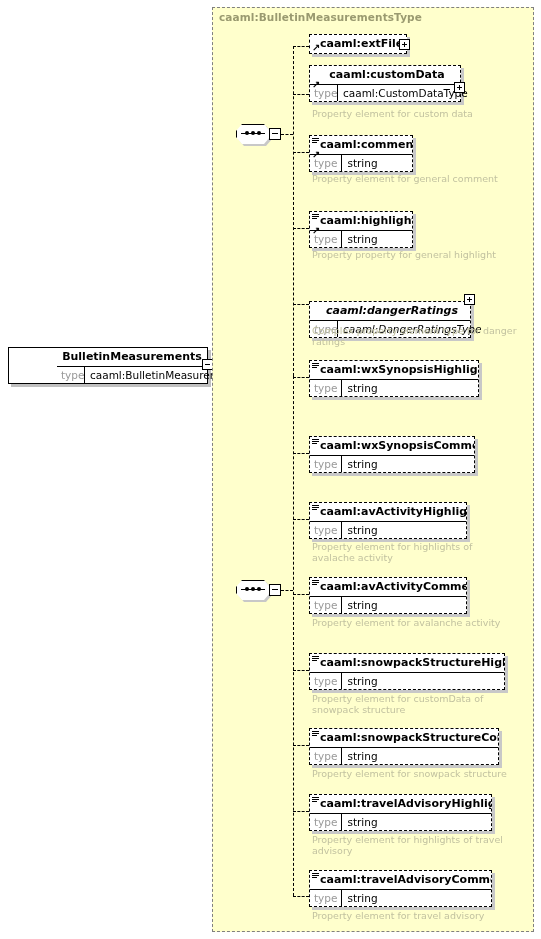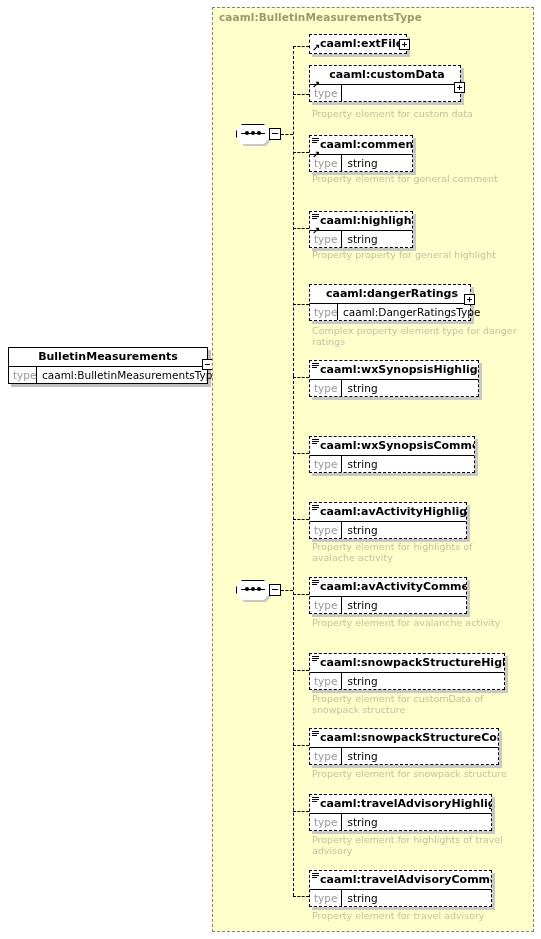--- a/index.html
+++ b/index.html
@@ -4,21 +4,21 @@
 <style>
   html,body{margin:0;padding:0;background:#ffffff;}
   body{width:541px;height:939px;position:relative;
        font-family:"DejaVu Sans","Liberation Sans",sans-serif;
        -webkit-font-smoothing:none;}
   .canvas{position:absolute;left:0;top:0;width:541px;height:939px;overflow:hidden;}
 
   
   .root-box{position:absolute;left:8px;top:347px;width:200px;
             border:1px solid #000;background:#ffffff;box-sizing:border-box;
-            box-shadow:3px 3px 0 0 #c0c0c0;}
+            box-shadow:3px 3px 0 0 #c0c0c0;padding-left:48px;}
   .root-name{font-size:11px;font-weight:bold;color:#000;text-align:center;
              padding:3px 2px 3px 2px;border-bottom:1px solid #000;line-height:12px;}
   .type-row{display:flex;align-items:stretch;font-size:10.5px;line-height:12px;}
   .type-key{color:#999999;padding:2px 4px 2px 4px;border-right:1px solid #000;
             min-width:28px;box-sizing:border-box;}
   .type-val{color:#000;padding:2px 4px 2px 5px;flex:1;}
 
   
   .ctype{position:absolute;left:212px;top:7px;width:322px;height:925px;
          background:#ffffcc;border:1px dashed #808080;box-sizing:border-box;}
@@ -137,20 +137,21 @@
     <span class="refarrow">↗</span>
   </div>
   <div class="plus" style="left:399px;top:39px;"></div>
 
   <div class="hline" style="left:293px;top:94px;width:16px;"></div>
   <div class="el has-type" style="left:309px;top:65px;width:152px;">
     <div class="nm">caaml:customData</div>
     <span class="refarrow" style="bottom:12px;">↗</span>
     <div class="type-row">
       <span class="type-key">type</span>
+      <span class="type-val">caaml:CustomDataType</span>
     </div>
   </div>
   <div class="plus" style="left:454px;top:82px;"></div>
   <div class="doc" style="left:312px;top:108px;">Property element for custom data</div>
 
   <div class="hline" style="left:293px;top:152px;width:16px;"></div>
   <div class="el has-type" style="left:309px;top:135px;width:104px;">
     <div class="nm">caaml:comment</div>
     <span class="anno">
         <i></i>
@@ -175,21 +176,21 @@
       </span>
     <span class="refarrow" style="bottom:12px;">↗</span>
     <div class="type-row">
       <span class="type-key">type</span>
       <span class="type-val">string</span>
     </div>
   </div>
   <div class="doc" style="left:312px;top:249px;">Property property for general highlight</div>
 
   <div class="hline" style="left:293px;top:304px;width:16px;"></div>
-  <div class="el has-type" style="left:309px;top:284px;width:162px;">
+  <div class="el has-type" style="left:309px;top:301px;width:162px;font-style:italic;">
     <div class="nm">caaml:dangerRatings</div>
     <div class="type-row">
       <span class="type-key">type</span>
       <span class="type-val">caaml:DangerRatingsType</span>
     </div>
   </div>
   <div class="plus" style="left:464px;top:294px;"></div>
   <div class="doc" style="left:312px;top:325px;">Complex property element type for danger ratings</div>
 
   <div class="hline" style="left:293px;top:377px;width:16px;"></div>

